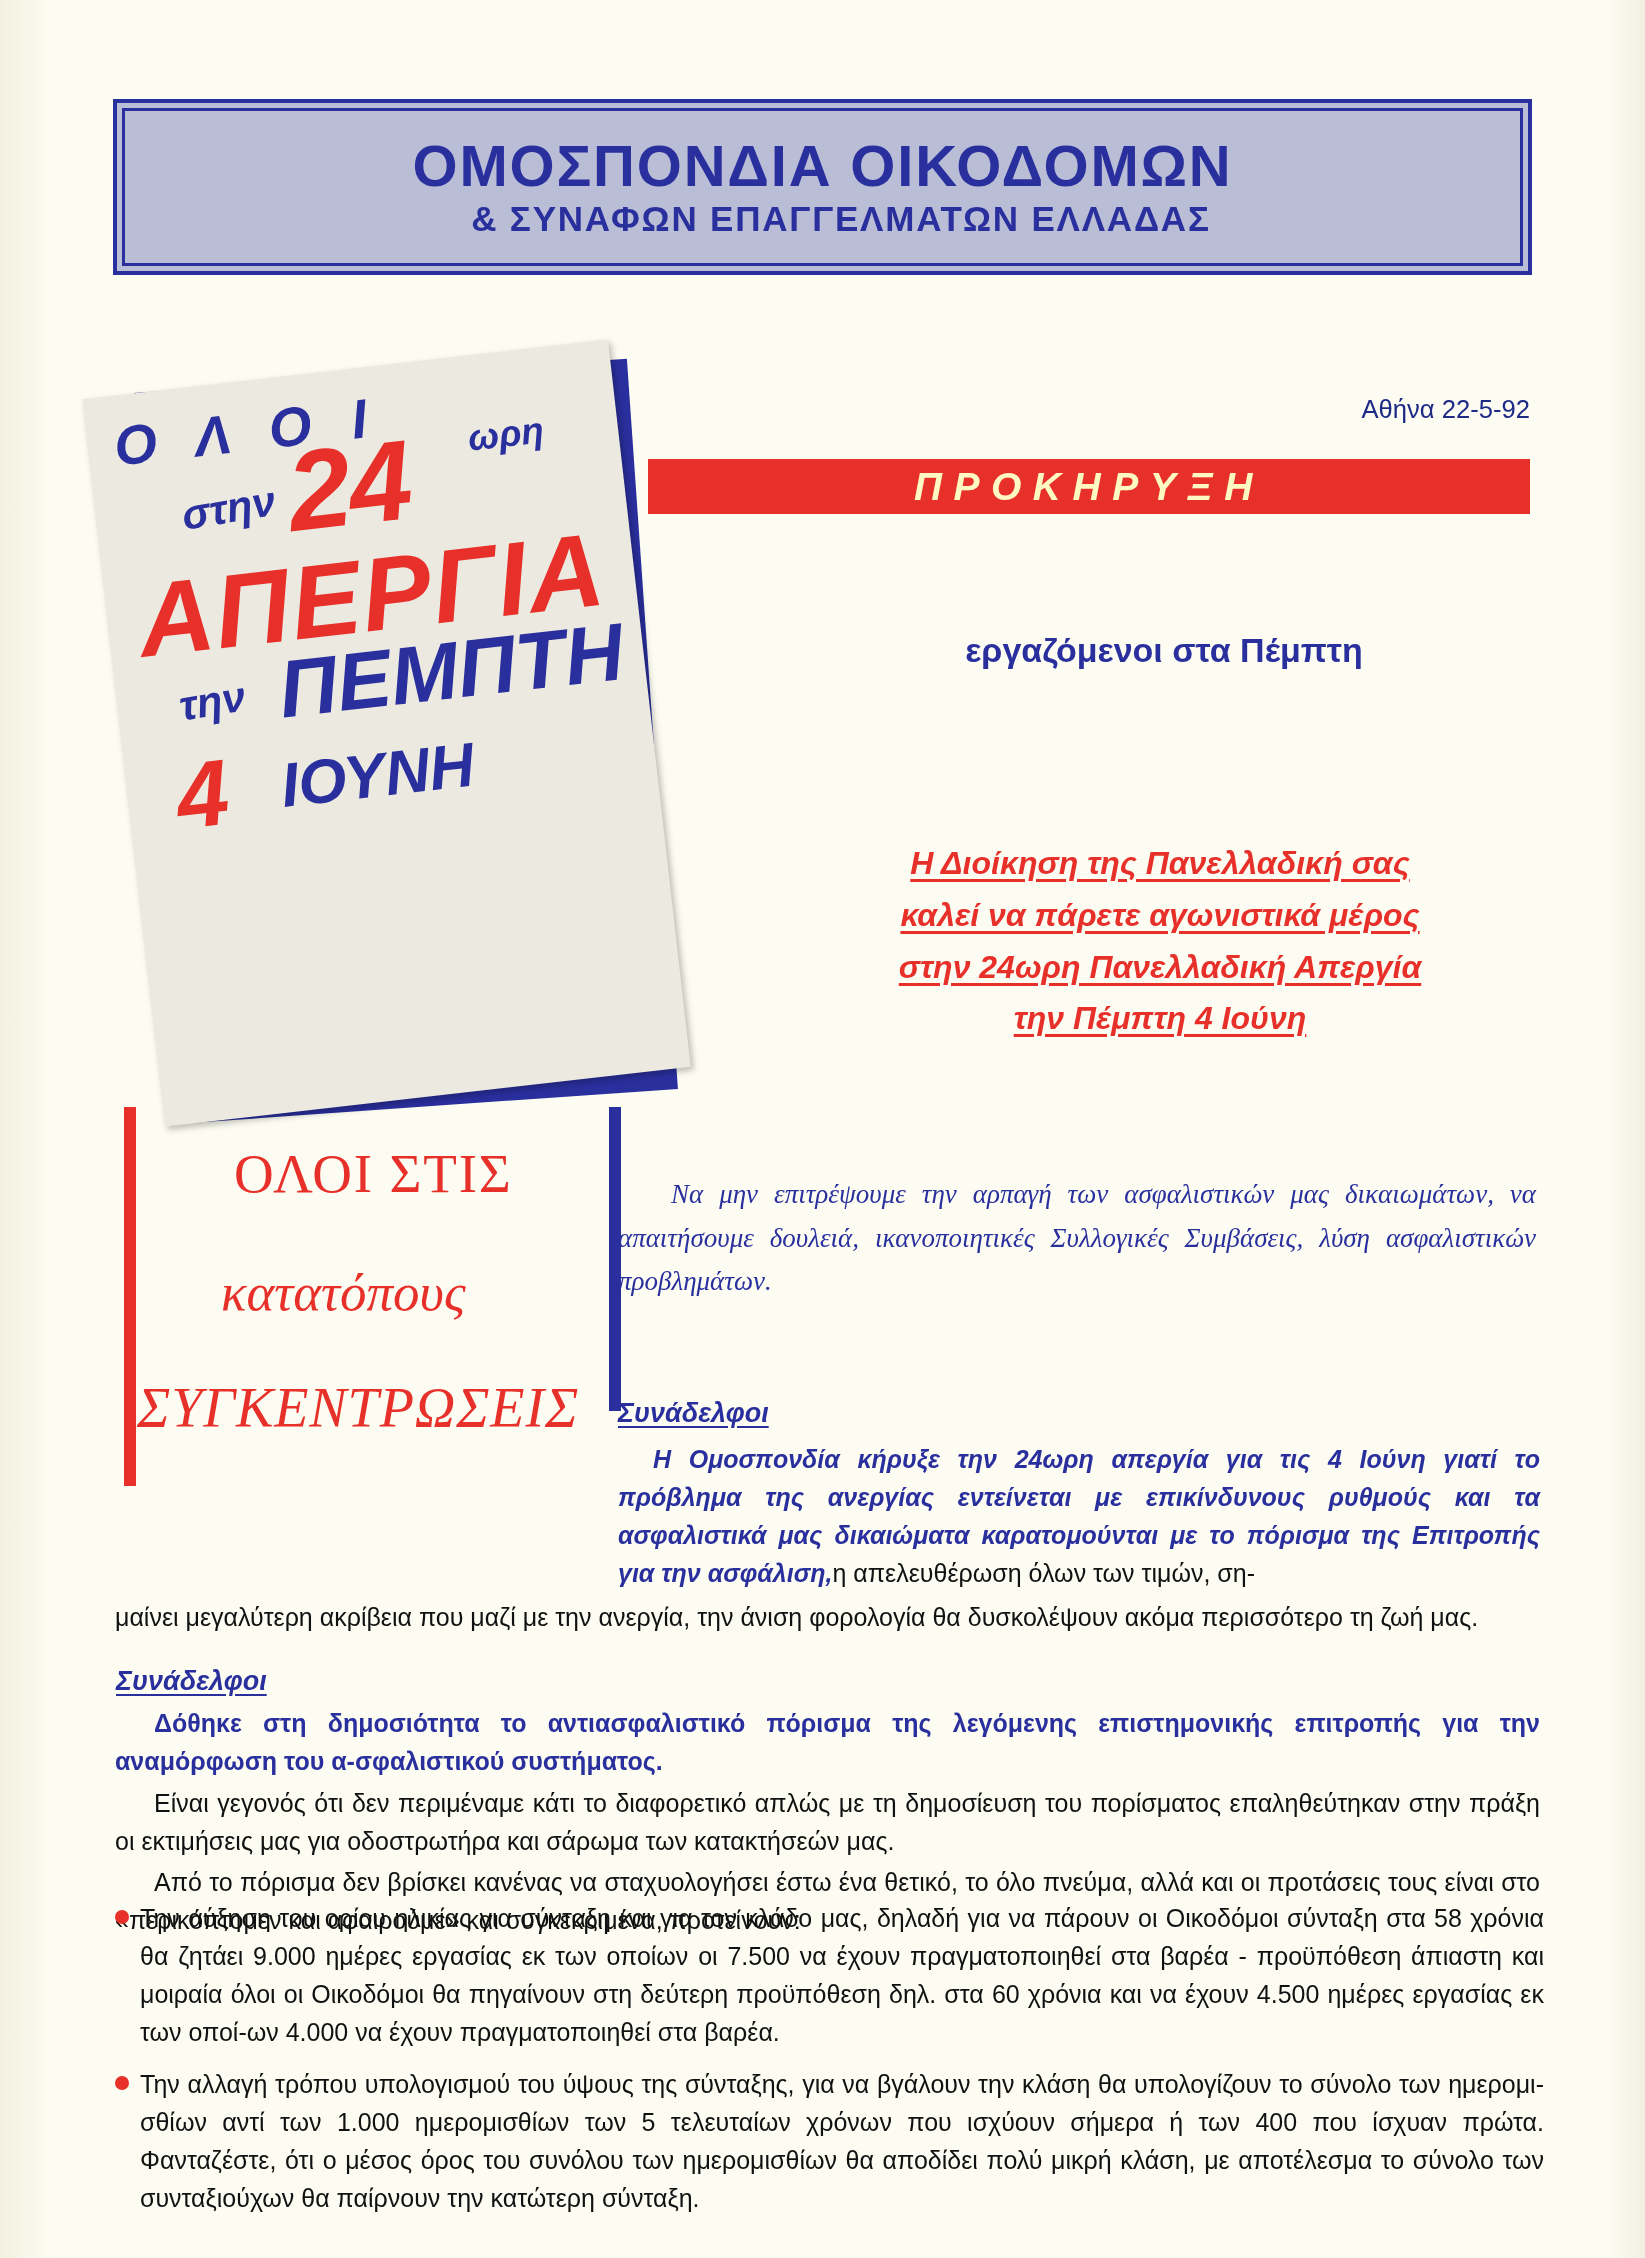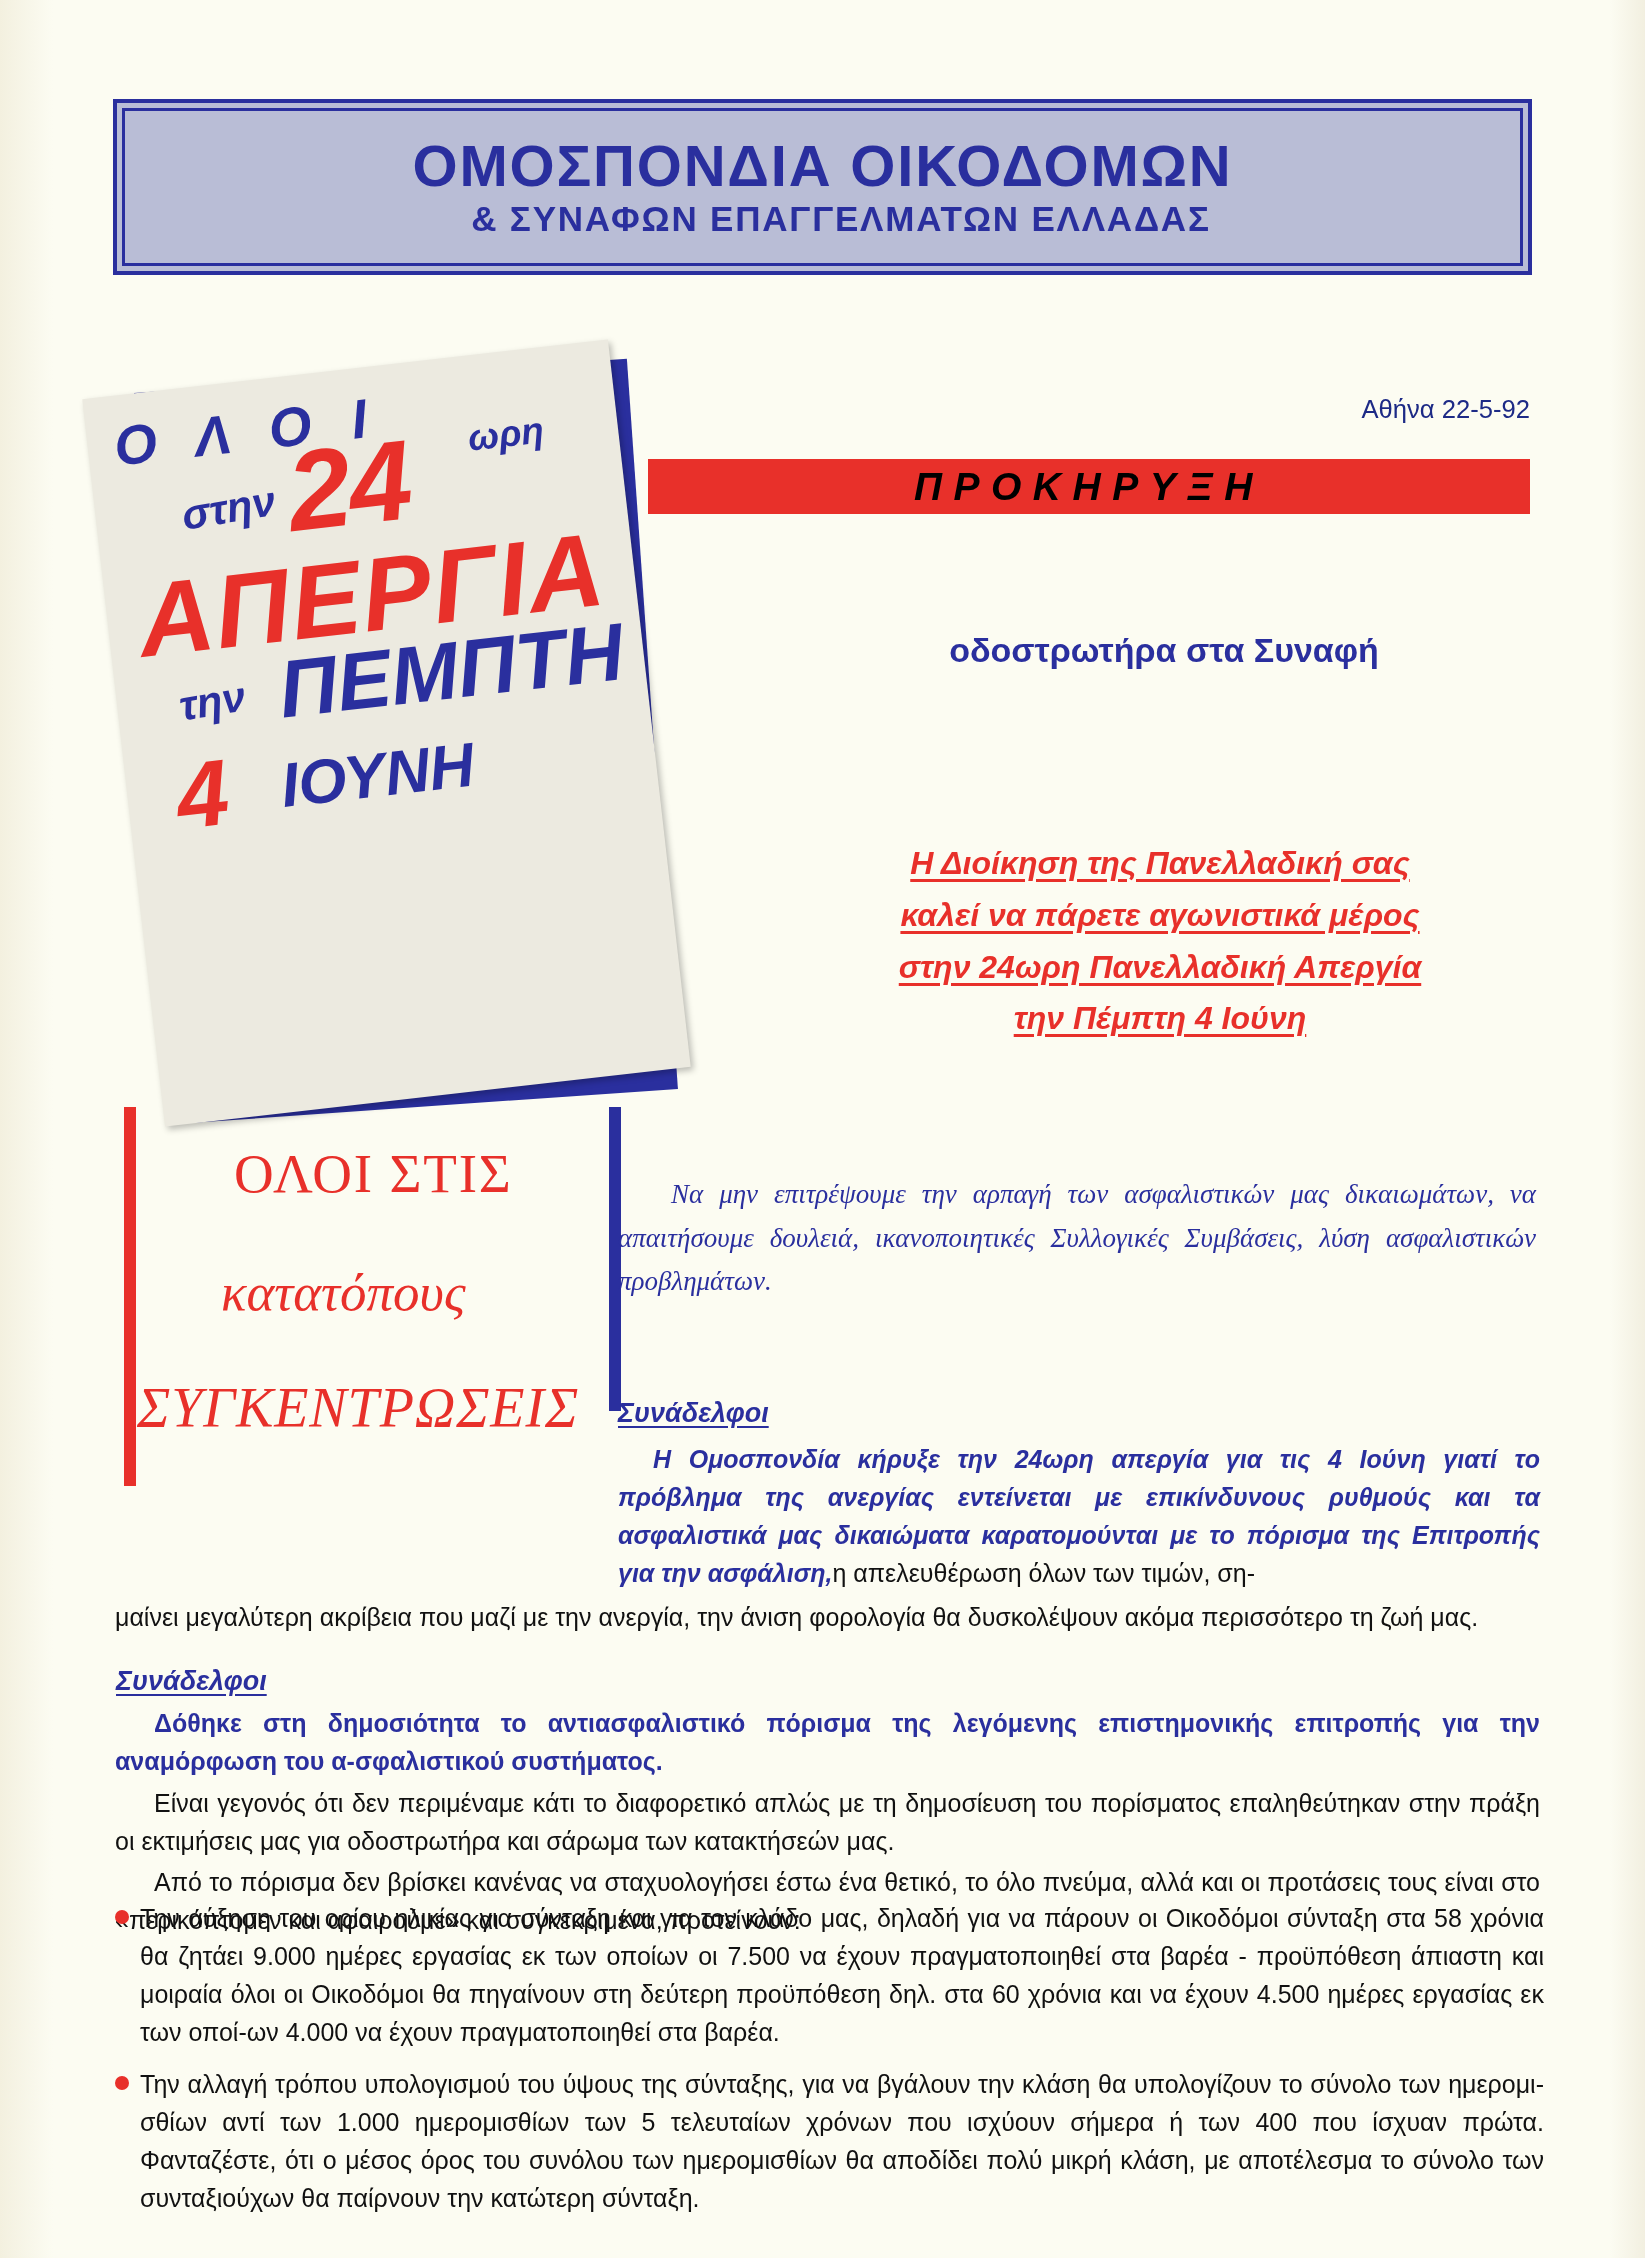--- a/index.html
+++ b/index.html
@@ -96,21 +96,21 @@
     left: 648px;
     top: 459px;
     width: 882px;
     height: 55px;
     background: #e8302a;
     display: flex;
     align-items: center;
     justify-content: center;
   }
   .prok-banner span {
-    color: #000000;
+    color: #fef9c3;
     font-size: 39px;
     font-weight: bold;
     font-style: italic;
     letter-spacing: 11.5px;
     white-space: nowrap;
   }
 
   
   .poster-wrap {
     position: absolute;
@@ -446,21 +446,21 @@
     </div>
   </div>
 
   <div class="left-bar"></div>
   <div class="left-bar2"></div>
   <div class="oloi-stis">ΟΛΟΙ ΣΤΙΣ</div>
   <div class="katatopous">κατατόπους</div>
   <div class="sygkentroseis">ΣΥΓΚΕΝΤΡΩΣΕΙΣ</div>
 
   <div class="addr-head">
-    <div>οδοστρωτήρα στα Συναφή</div>
+    <div>εργαζόμενοι στα Πέμπτη</div>
   </div>
 
   <div class="call-block">
     <div><span>Η Διοίκηση της Πανελλαδική σας</span></div>
     <div><span>καλεί να πάρετε αγωνιστικά μέρος</span></div>
     <div><span>στην 24ωρη Πανελλαδική Απεργία</span></div>
     <div><span>την Πέμπτη 4 Ιούνη</span></div>
   </div>
 
   <div class="serif-par">Να μην επιτρέψουμε την αρπαγή των ασφαλιστικών μας δικαιωμάτων, να απαιτήσουμε δουλειά, ικανοποιητικές Συλλογικές Συμβάσεις, λύση ασφαλιστικών προβλημάτων.</div>

